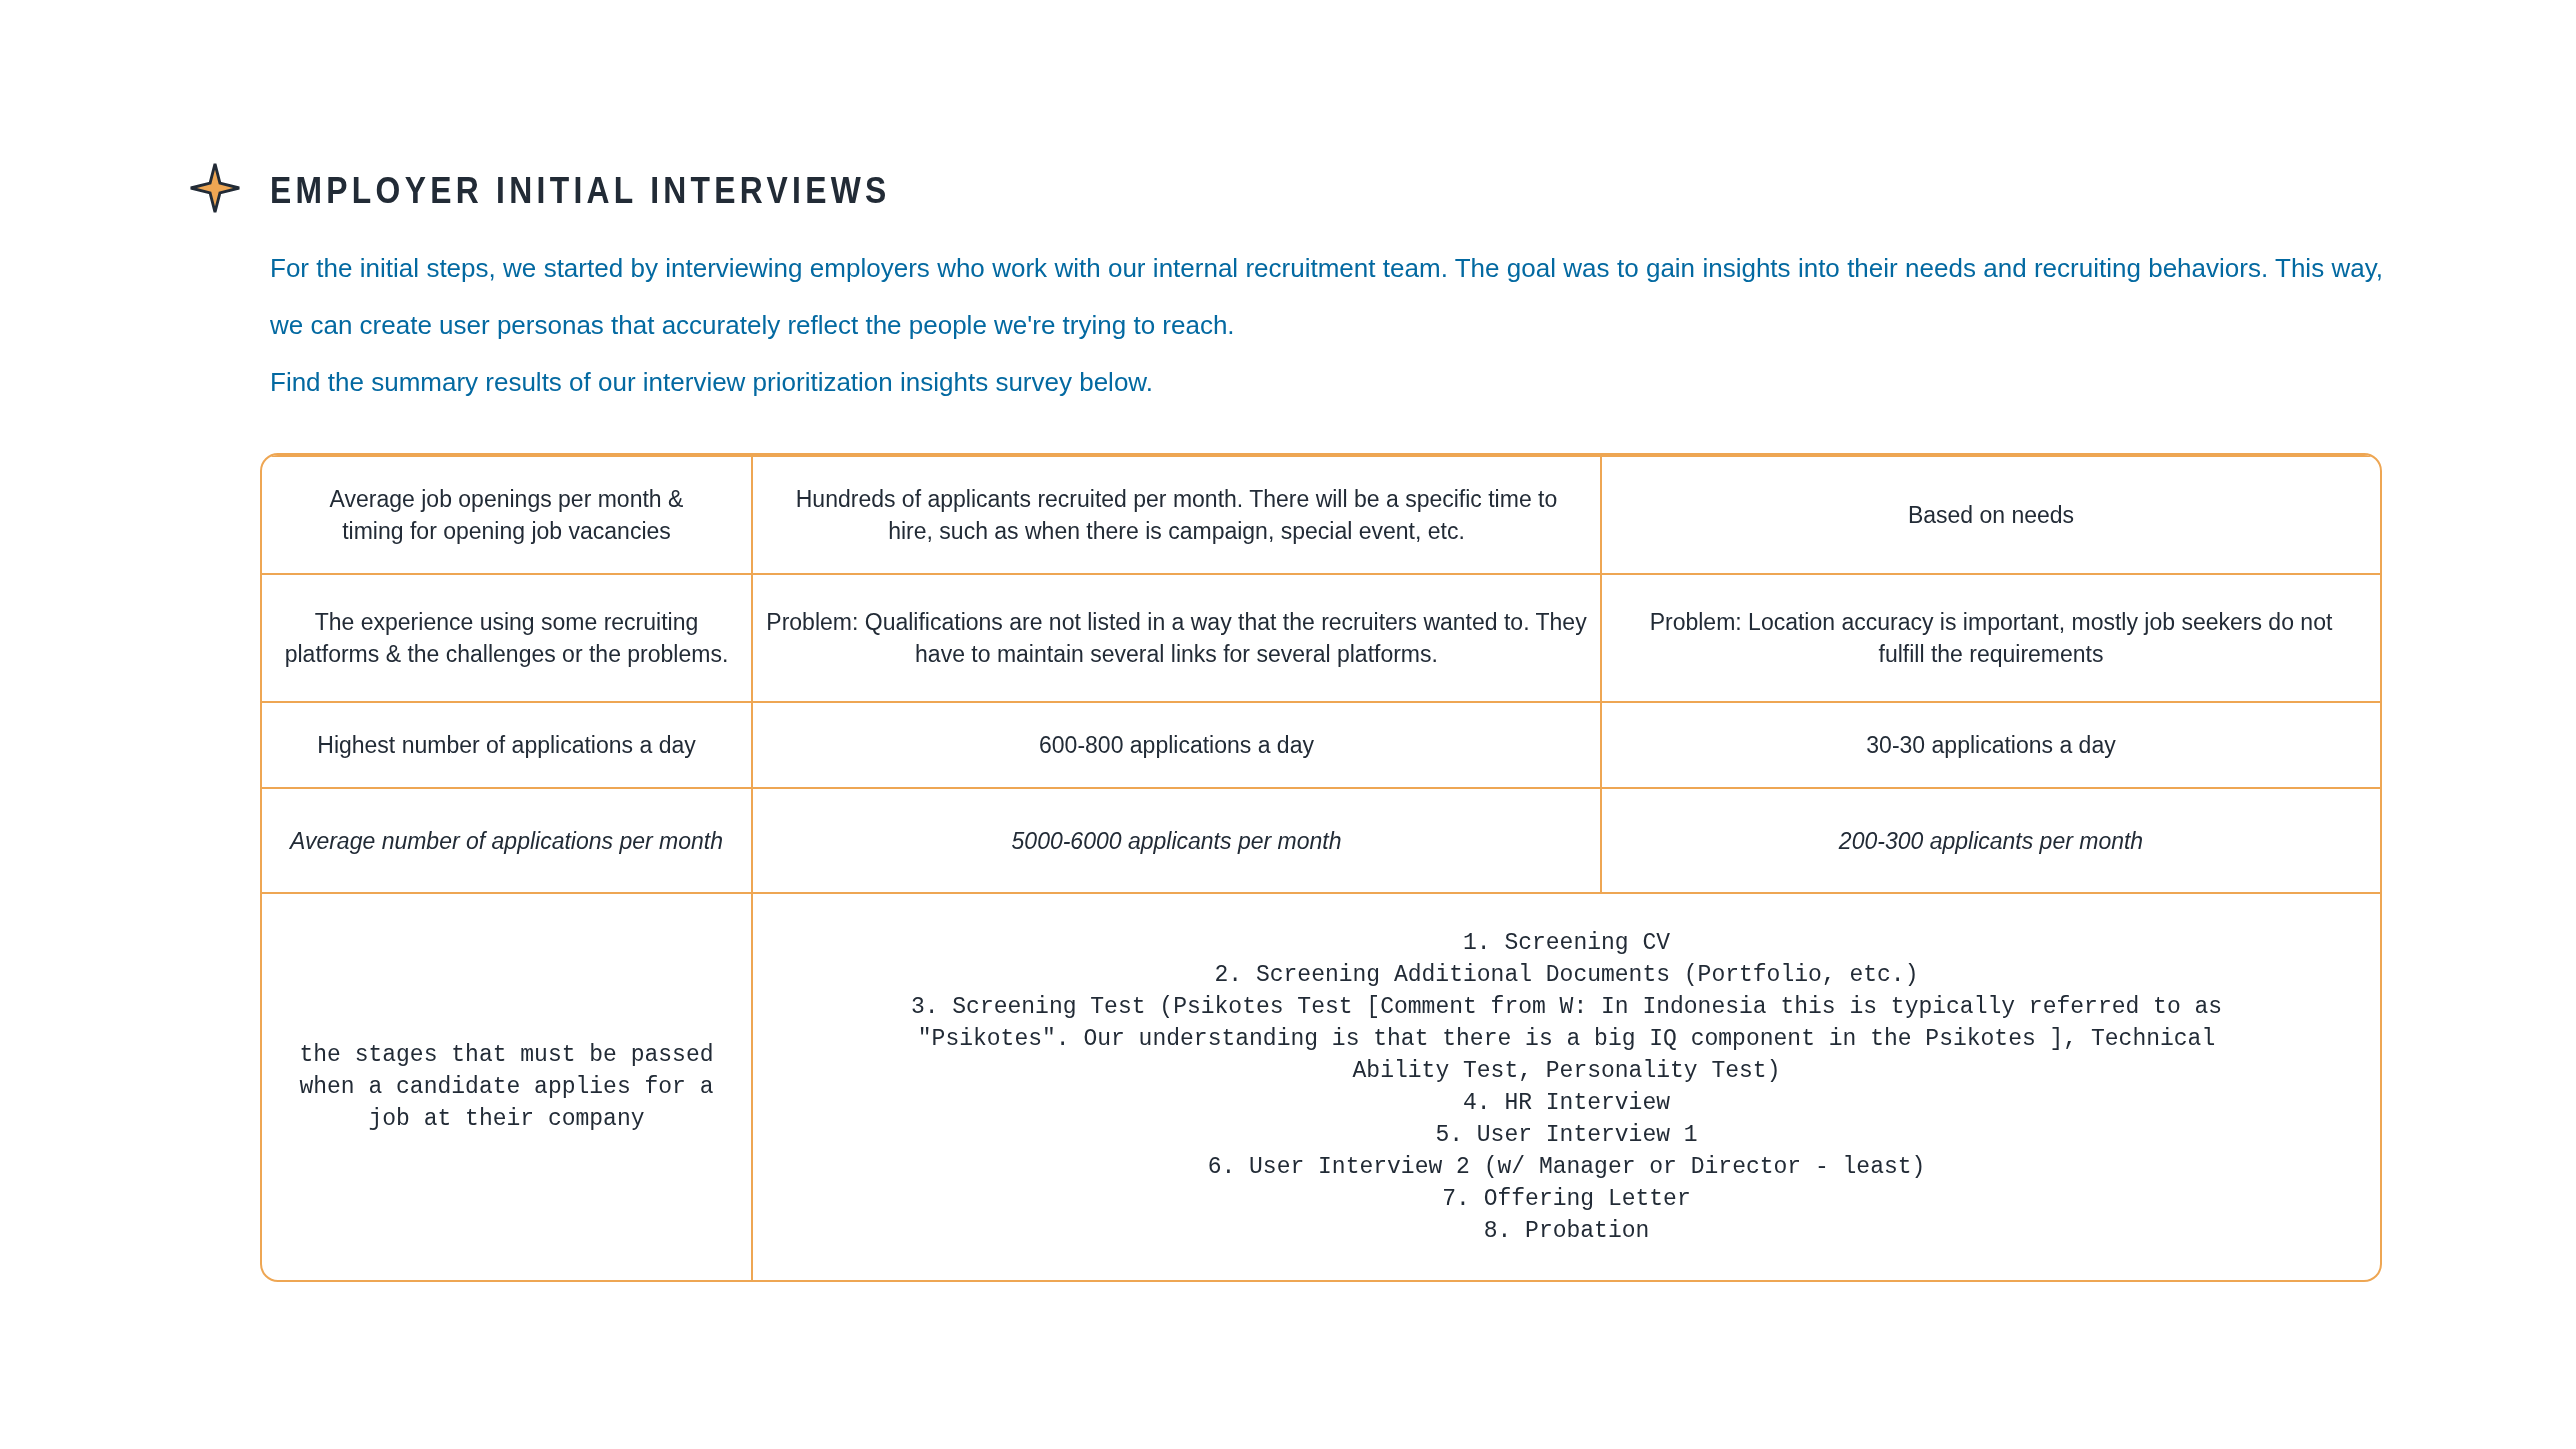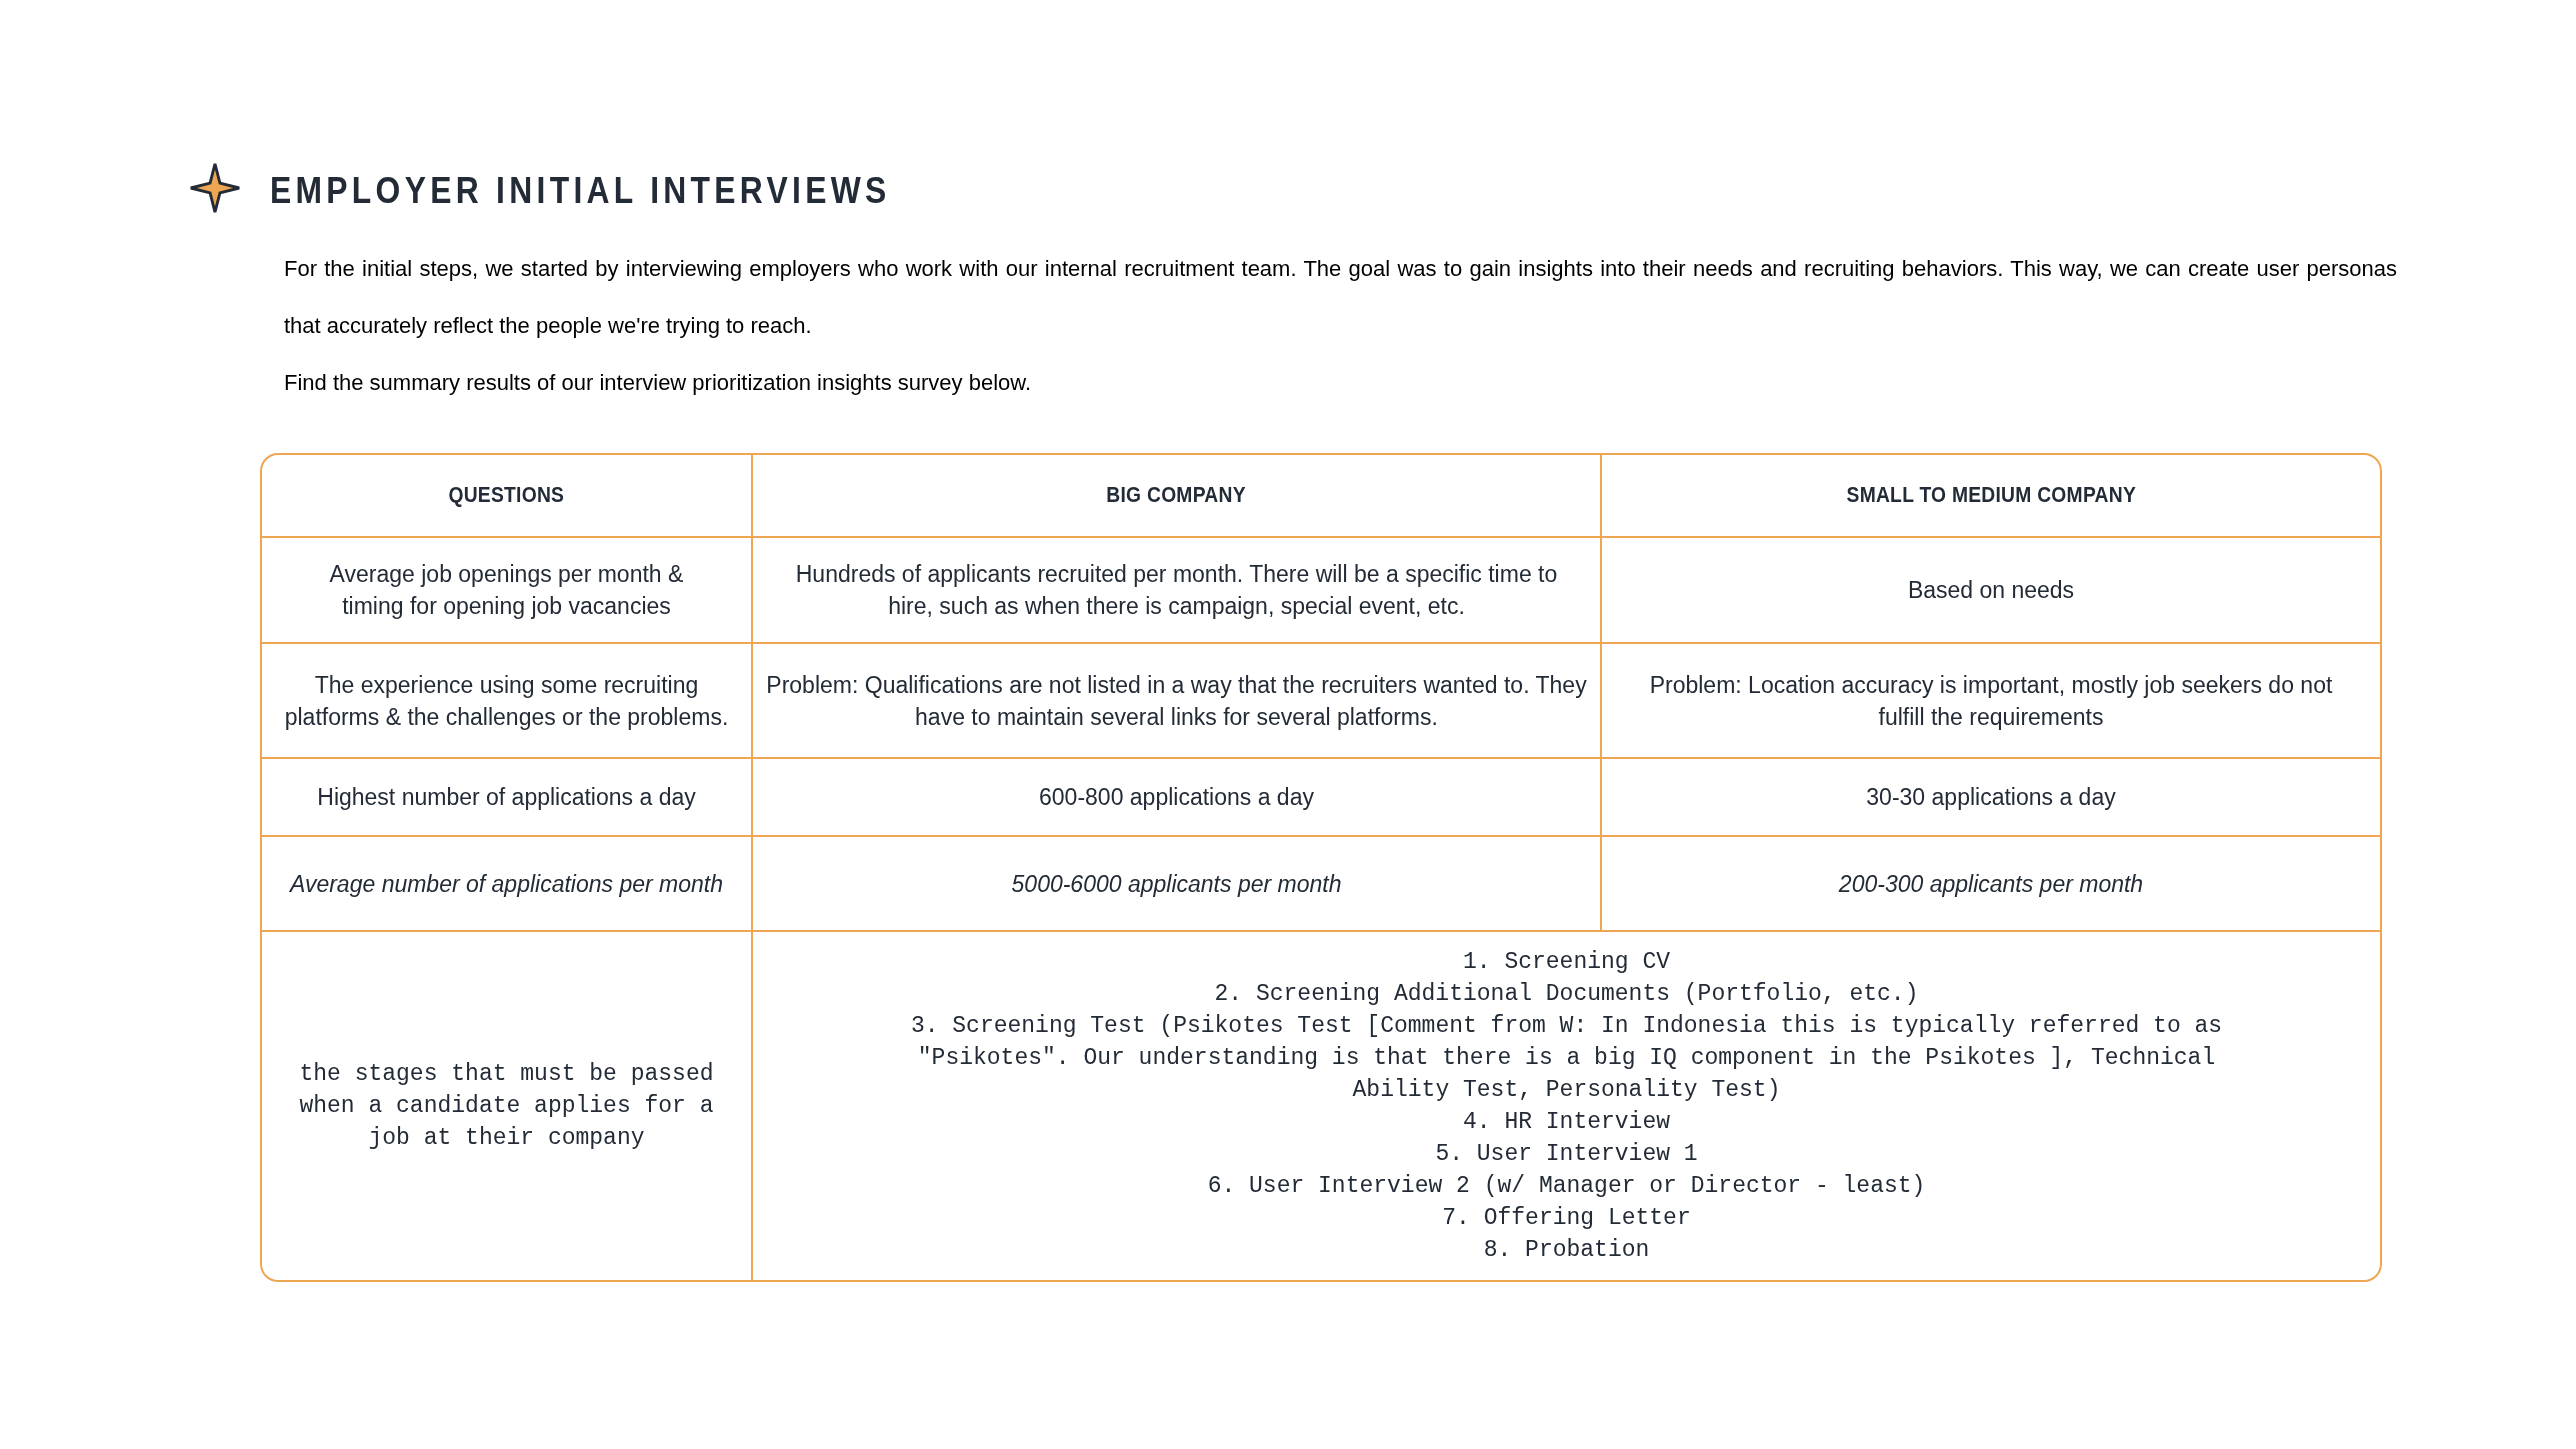--- a/index.html
+++ b/index.html
@@ -11,22 +11,22 @@
     position: absolute; left: 189px; top: 162px; width: 52px; height: 52px;
   }
   .title {
     position: absolute; left: 270px; top: 171px;
     font-family: "Liberation Sans", sans-serif; font-weight: 700;
     font-size: 37px; letter-spacing: 5px; color: #222b36;
     line-height: 39px; white-space: nowrap;
     transform: scaleX(0.86); transform-origin: left center;
   }
   .intro {
-    position: absolute; left: 284px; top: 240px; width: 2113px;
-    font-size: 22px; line-height: 57px; color: #000000;
+    position: absolute; left: 270px; top: 240px; width: 2113px;
+    font-size: 26px; line-height: 57px; color: #0369a1;
   }
   .intro p { margin: 0; }
   .intro .p1 { text-align: justify; text-align-last: left; }
   .table-wrap {
     position: absolute; left: 260px; top: 453px; width: 2122px; height: 829px;
     box-sizing: border-box; border: 2.7px solid #eea653; border-radius: 18px;
     overflow: hidden;
   }
   table {
     width: 100%; height: 100%; border-collapse: collapse; table-layout: fixed;
@@ -72,25 +72,20 @@
 </div>
 
 <div class="table-wrap">
   <table>
     <colgroup>
         <col class="c1">
         <col class="c2">
         <col class="c3">
       </colgroup>
     <tbody>
-        <tr class="h0">
-      <th><span class="cond">QUESTIONS</span></th>
-      <th><span class="cond">BIG COMPANY</span></th>
-      <th><span class="cond">SMALL TO MEDIUM COMPANY</span></th>
-    </tr>
     <tr class="r2">
       <td style="padding:0 54px">Average job openings per month &amp; timing for opening job vacancies</td>
       <td style="padding:0 27px">Hundreds of applicants recruited per month. There will be a specific time to hire, such as when there is campaign, special event, etc.</td>
       <td>Based on needs</td>
     </tr>
     <tr class="r3">
       <td style="padding:0 10.7px">The experience using some recruiting platforms &amp; the challenges or the problems.</td>
       <td style="padding:0 12px">Problem: Qualifications are not listed in a way that the recruiters wanted to. They have to maintain several links for several platforms.</td>
       <td style="padding:0 27px">Problem: Location accuracy is important, mostly job seekers do not fulfill the requirements</td>
     </tr>

